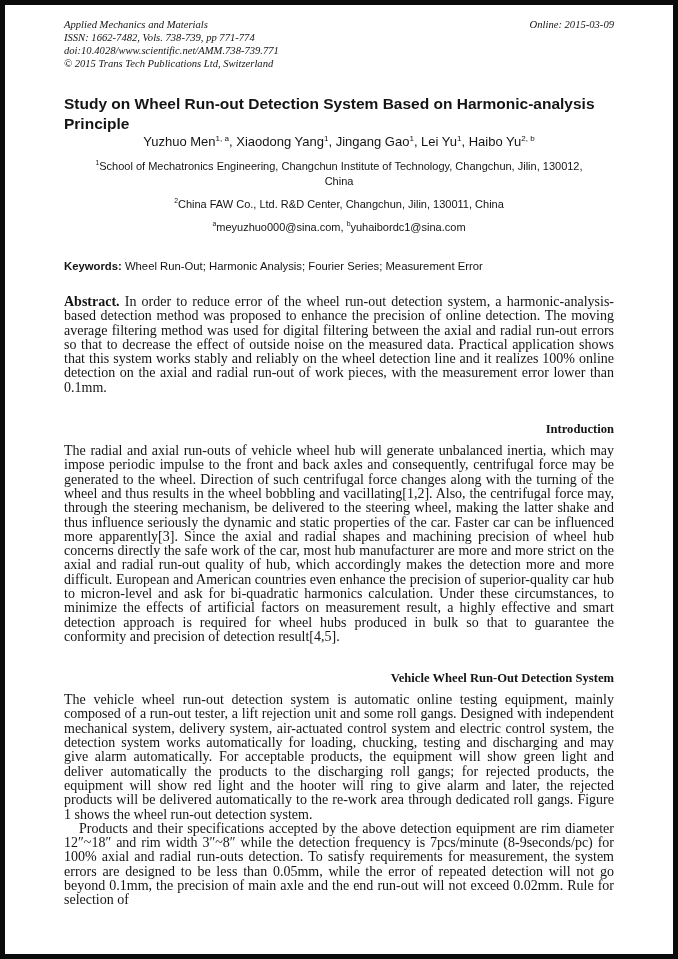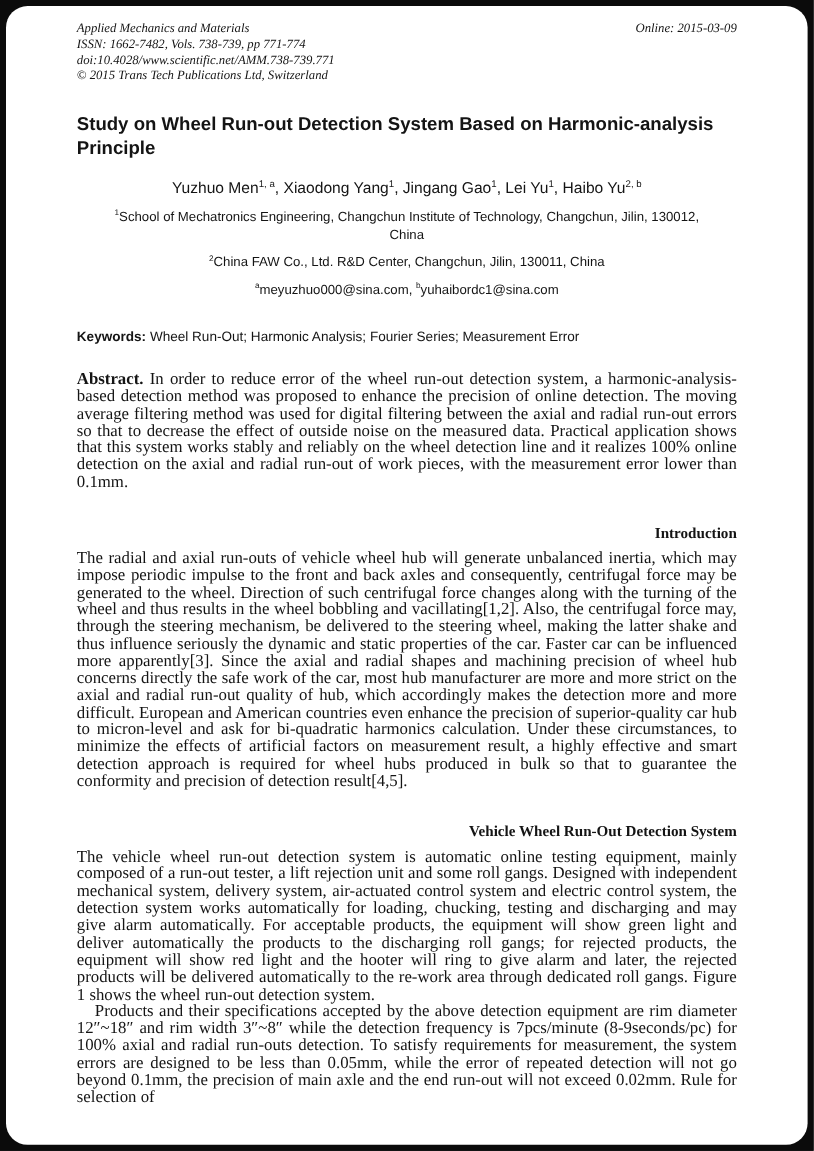--- a/index.html
+++ b/index.html
@@ -12,21 +12,20 @@
   }
   .page {
     position: absolute;
     top: 5px; left: 5px;
     width: 668px; height: 949px;
     background: #ffffff;
     box-sizing: border-box;
     padding: 13px 59px 20px 59px;
     font-family: "Liberation Serif", serif;
     color: #141414;
-    border-radius: 18px;
   }
   .pub-header {
     display: flex;
     justify-content: space-between;
     align-items: flex-start;
     font-style: italic;
     font-size: 10.6px;
     line-height: 1.24;
   }
   .pub-left div { white-space: nowrap; }
@@ -41,21 +40,20 @@
   }
   sup {
     font-size: 0.62em;
     line-height: 0;
     vertical-align: super;
   }
   .authors {
     font-family: "Liberation Sans", sans-serif;
     font-size: 13px;
     text-align: center;
-    margin-top: 15px;
   }
   .affil {
     font-family: "Liberation Sans", sans-serif;
     font-size: 11px;
     line-height: 1.32;
     text-align: center;
     margin: 10px auto 0 auto;
     max-width: 500px;
   }
   .affil2 { margin-top: 9px; }

